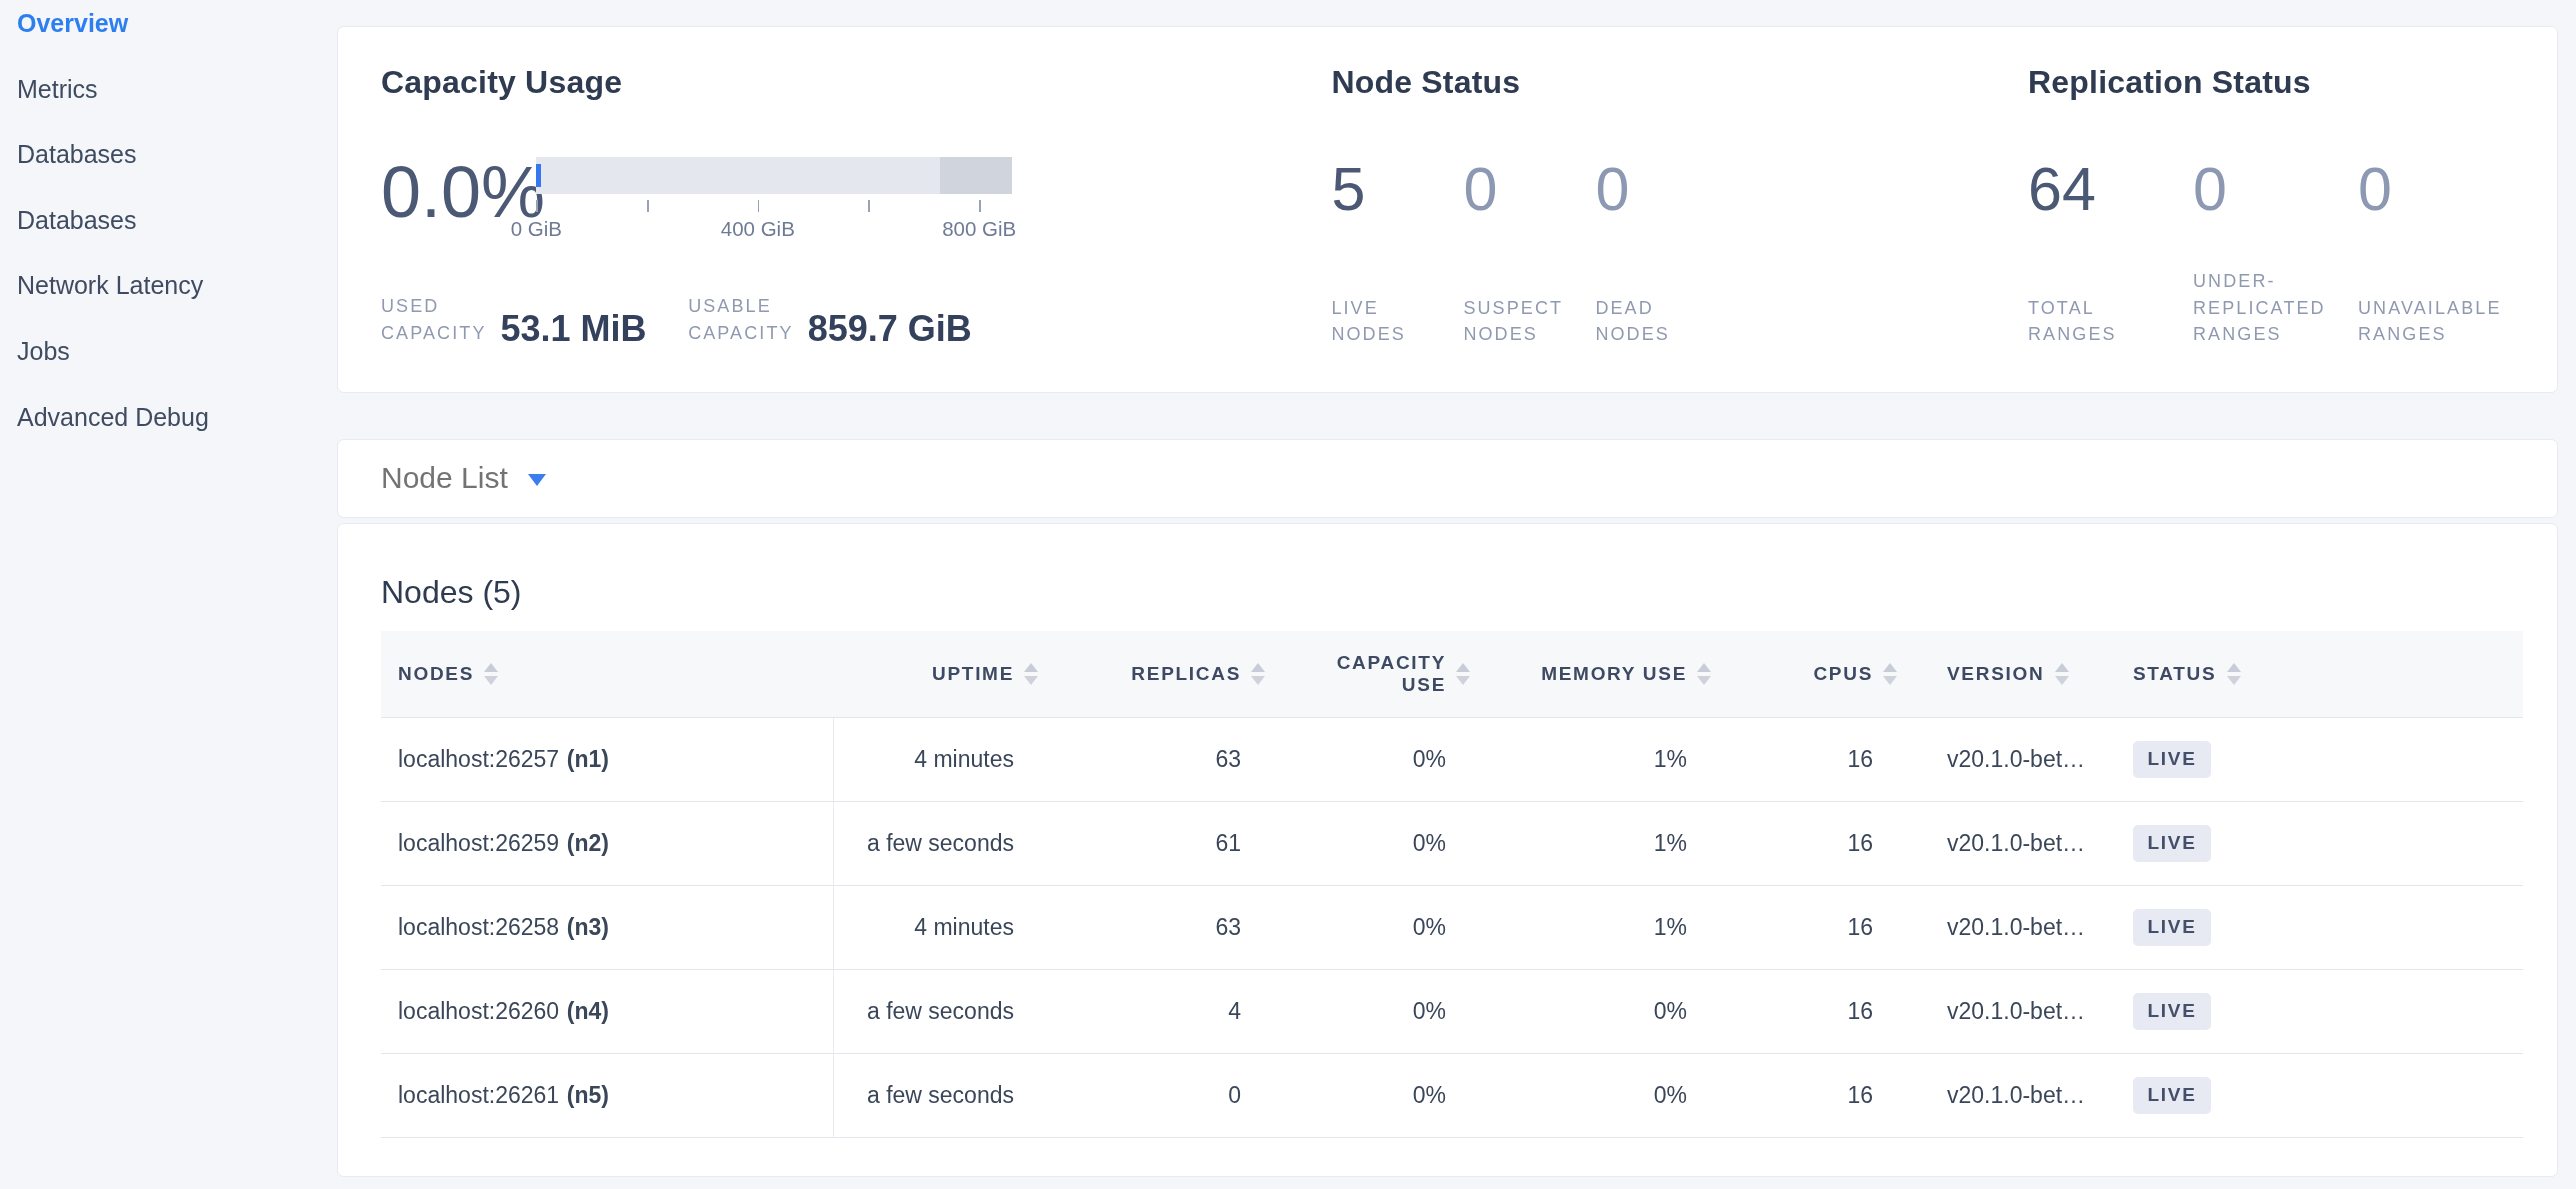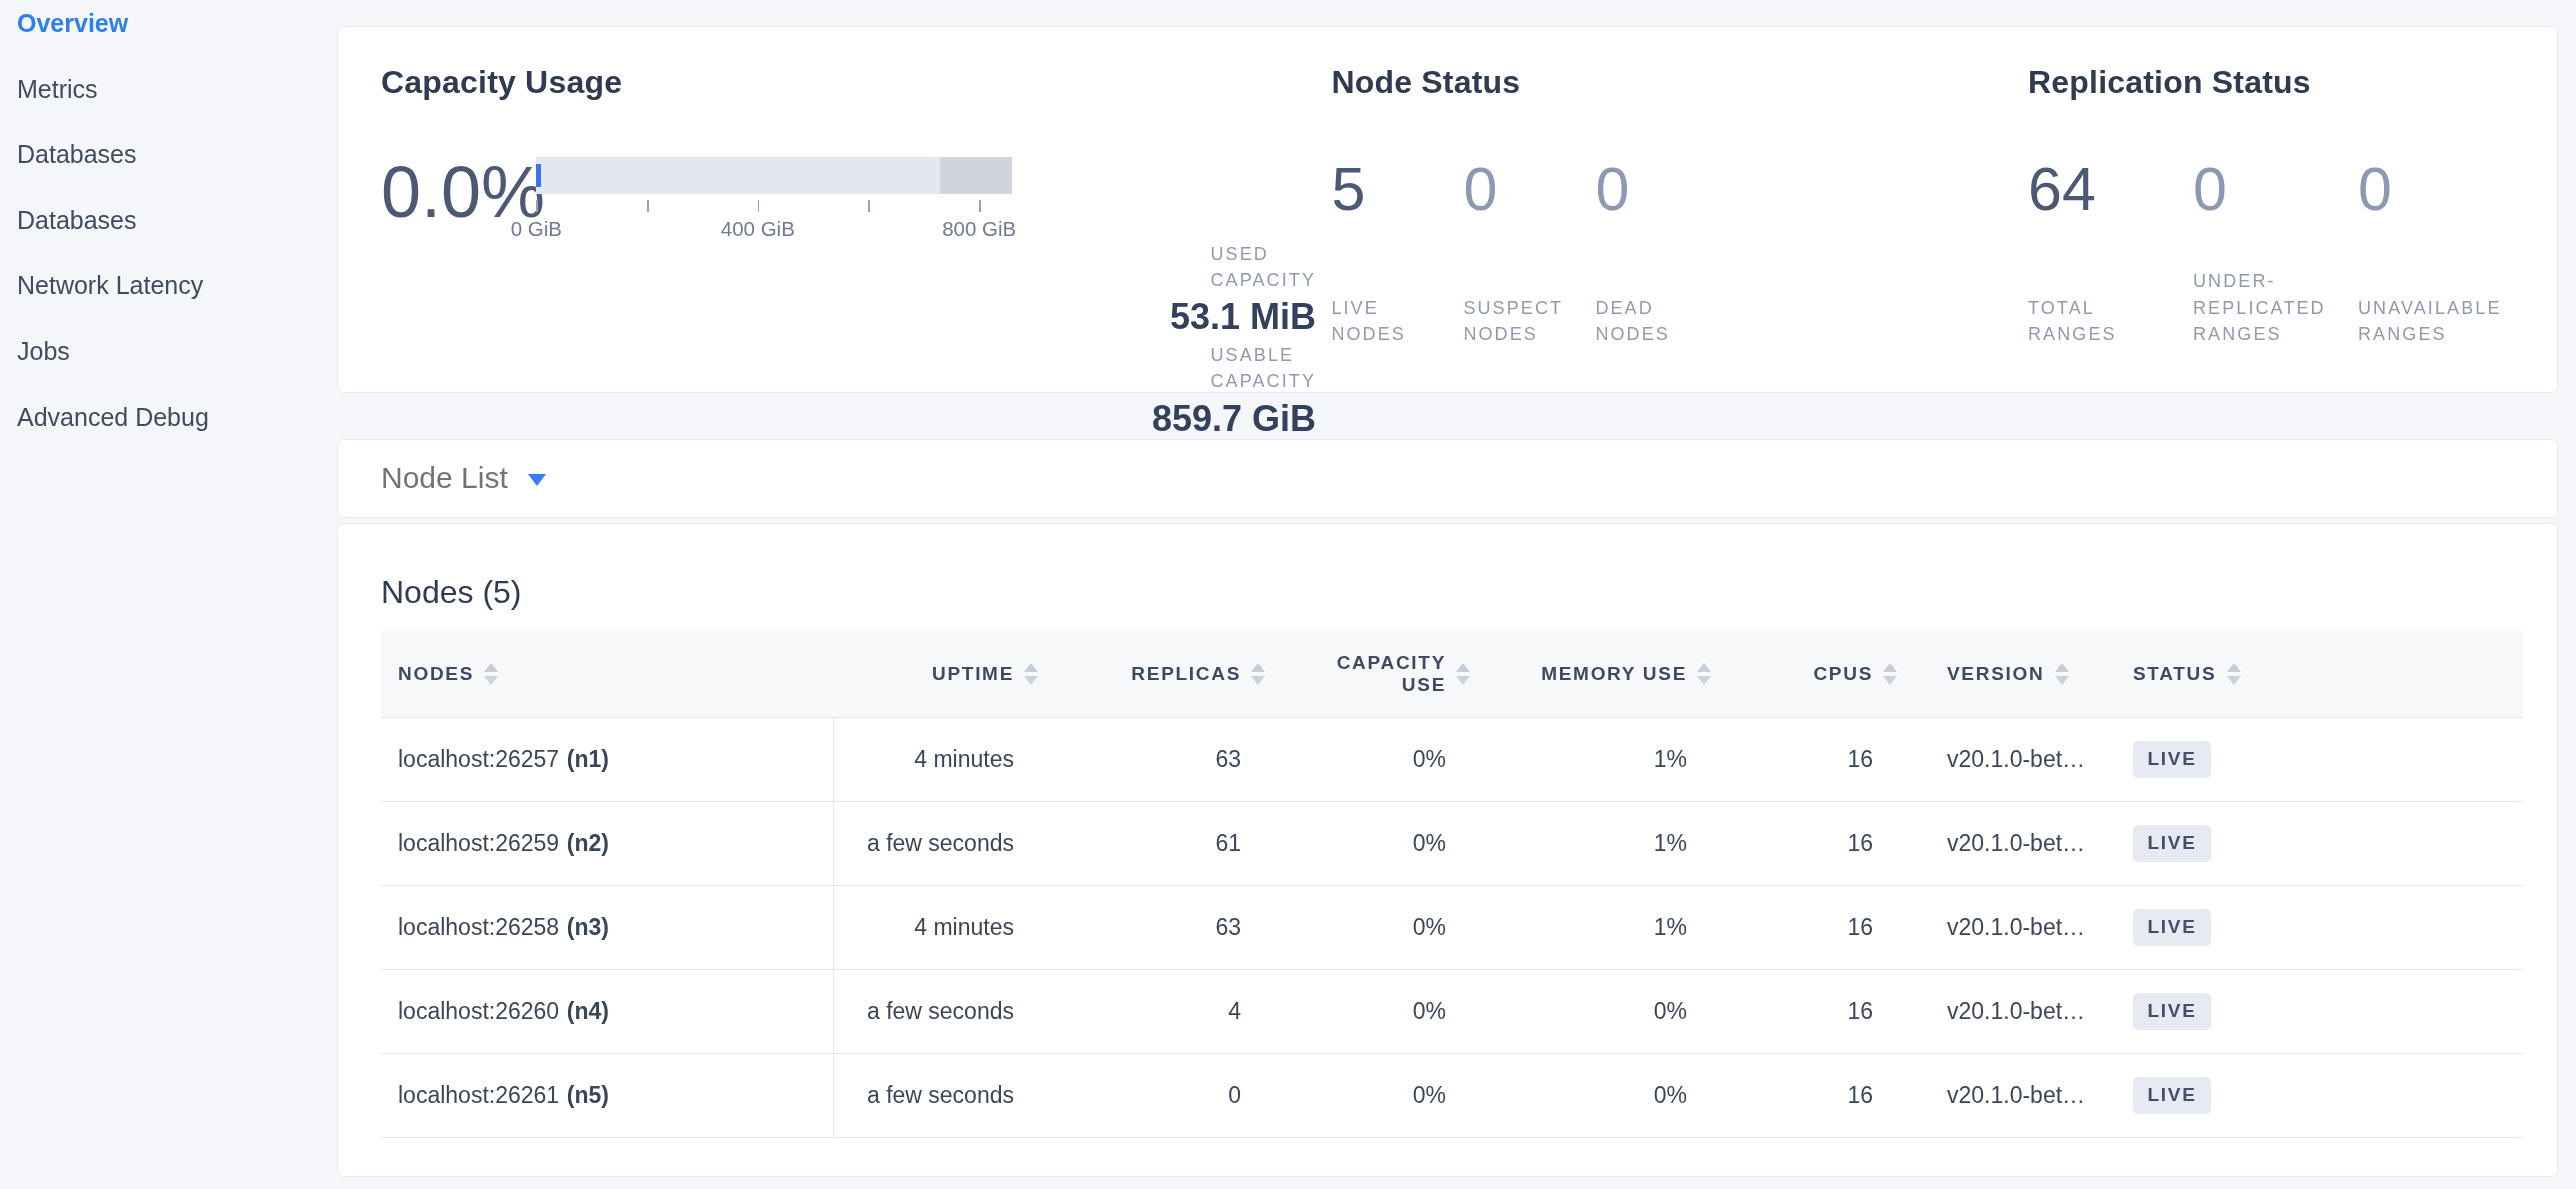--- a/index.html
+++ b/index.html
@@ -58,21 +58,21 @@
   .gauge-bar { position: relative; width: 476px; height: 37px; background: #e4e7ed; }
   .gauge-secondary { position: absolute; top: 0; height: 37px; background: #cfd4dd; }
   .gauge-marker { position: absolute; top: 6.8px; height: 23px; width: 5.1px; background: #3677f1; }
   .gauge-ticks { position: relative; height: 12px; margin-top: 6px; }
   .gauge-ticks i { position: absolute; width: 1.7px; height: 12px; background: #99a2b3; }
   .gauge-labels { position: relative; height: 24px; margin-top: 4.3px; }
   .gauge-labels span {
     position: absolute; transform: translateX(-50%);
     font-size: 20.5px; color: #6f7b95; white-space: nowrap;
   }
-  .cap-bottom { gap: 3px; flex-direction: column; }
+  .cap-bottom { gap: 14px; }
   .cap-label { padding-bottom: 1.7px; }
   .cap-value { font-size: 36px; line-height: 38px; font-weight: 700; color: #33415c; }
   .cap-gap { width: 13.6px; }
 
   
   .nodelist-bar {
     margin-top: 46px; height: 79px; display: flex; align-items: center;
     padding-left: 43px;
   }
   .nodelist-btn { display: flex; align-items: center; cursor: pointer; }

